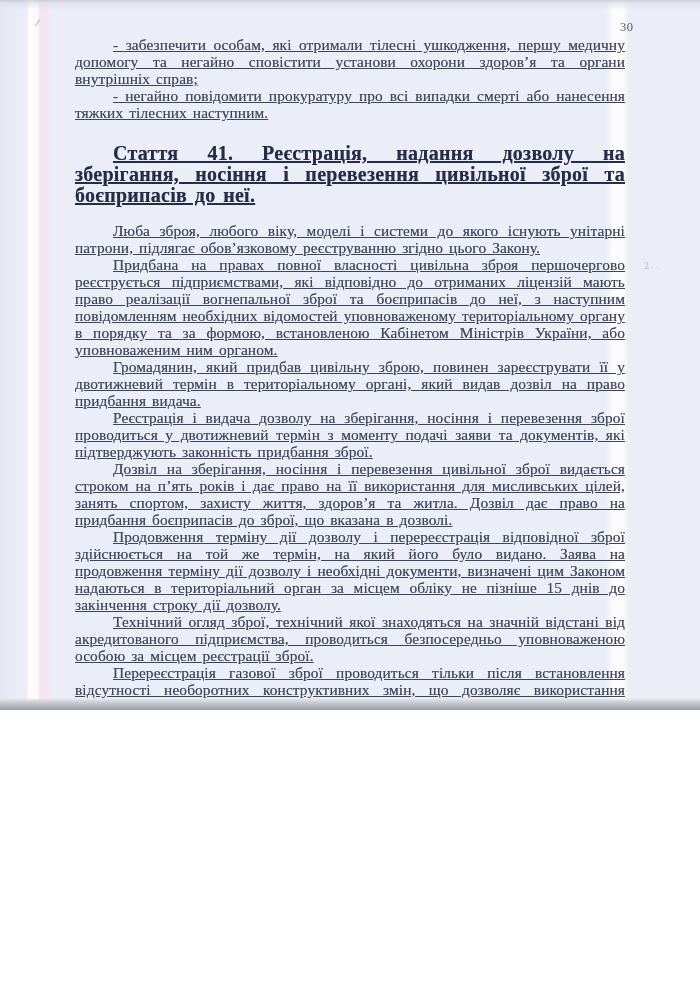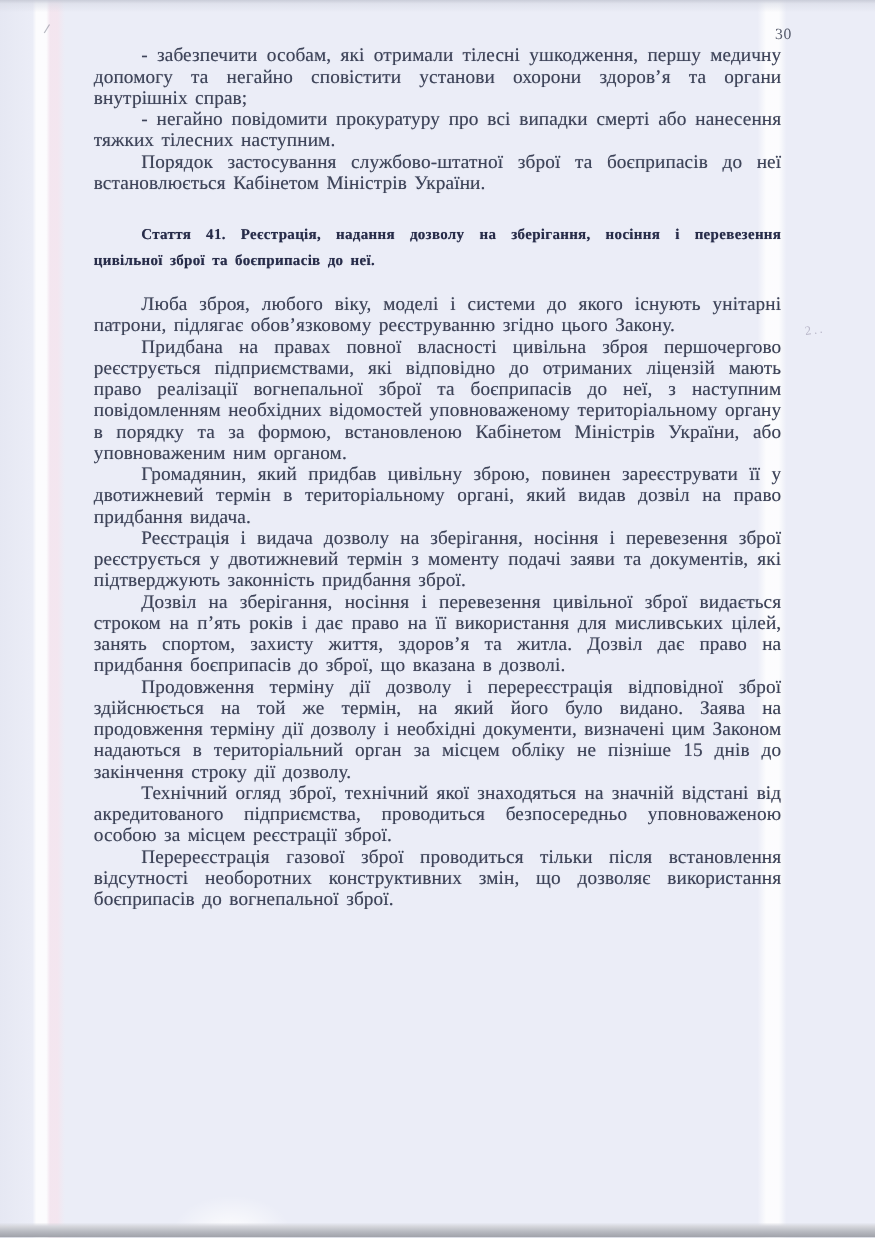--- a/index.html
+++ b/index.html
@@ -4,21 +4,21 @@
 <style>
   html, body { margin: 0; padding: 0; }
   body {
     width: 700px; height: 990px;
     background: #ffffff;
     font-family: "Liberation Serif", serif;
     overflow: hidden;
   }
   .page {
     position: relative;
-    width: 700px; height: 990px;
+    width: 700px; height: 710px;
     overflow: hidden;
     background-color: #ebedf7;
     background-image:
       
       linear-gradient(180deg, rgba(198,201,213,0.9) 0px, rgba(214,217,228,0.55) 3px, rgba(235,237,247,0) 10px),
       
       linear-gradient(90deg,
         rgba(226,228,240,0.6) 0px, rgba(226,228,240,0.0) 26px,
         rgba(255,255,255,0.85) 29px, rgba(255,255,255,0.85) 37px,
         rgba(250,224,233,0.55) 40px, rgba(250,224,233,0.55) 46px,
@@ -53,52 +53,51 @@
     letter-spacing: 2px;
   }
   .content {
     position: absolute; left: 75px; top: 36px; width: 550px;
     color: #3e4459;
     font-size: 15.4px; line-height: 17px;
     text-align: justify;
     letter-spacing: 0.1px; word-spacing: 2px;
     text-shadow: 0 0 0.6px rgba(62,68,89,0.55);
   }
-  .content p { margin: 0; text-indent: 38px; }
+  .content p { margin: 0; text-indent: 38px; text-decoration: underline; }
   .content p.heading {
     margin: 22px 0 16px 0;
     font-weight: bold;
     color: #272c49;
-    font-size: 12px; line-height: 21px;
+    font-size: 20px; line-height: 21px;
     letter-spacing: 0.25px; word-spacing: 2.5px;
     text-shadow: 0 0 0.6px rgba(39,44,73,0.6);
   }
 </style>
 </head>
 <body>
 
 <div class="page">
 
   <div class="tick-mark"></div>
 
   <span class="page-number">30</span>
 
   <div class="pencil-note">2..</div>
 
   <div class="content">
     <p>- забезпечити особам, які отримали тілесні ушкодження, першу медичну допомогу та негайно сповістити установи охорони здоров’я та органи внутрішніх справ;</p>
     <p>- негайно повідомити прокуратуру про всі випадки смерті або нанесення тяжких тілесних наступним.</p>
-    <p>Порядок застосування службово-штатної зброї та боєприпасів до неї встановлюється Кабінетом Міністрів України.</p>
 
     <p class="heading">Стаття 41. Реєстрація, надання дозволу на зберігання, носіння і перевезення цивільної зброї та боєприпасів до неї.</p>
 
     <p>Люба зброя, любого віку, моделі і системи до якого існують унітарні патрони, підлягає обов’язковому реєструванню згідно цього Закону.</p>
     <p>Придбана на правах повної власності цивільна зброя першочергово реєструється підприємствами, які відповідно до отриманих ліцензій мають право реалізації вогнепальної зброї та боєприпасів до неї, з наступним повідомленням необхідних відомостей уповноваженому територіальному органу в порядку та за формою, встановленою Кабінетом Міністрів України, або уповноваженим ним органом.</p>
     <p>Громадянин, який придбав цивільну зброю, повинен зареєструвати її у двотижневий термін в територіальному органі, який видав дозвіл на право придбання видача.</p>
-    <p>Реєстрація і видача дозволу на зберігання, носіння і перевезення зброї реєструється у двотижневий термін з моменту подачі заяви та документів, які підтверджують законність придбання зброї.</p>
+    <p>Реєстрація і видача дозволу на зберігання, носіння і перевезення зброї проводиться у двотижневий термін з моменту подачі заяви та документів, які підтверджують законність придбання зброї.</p>
     <p>Дозвіл на зберігання, носіння і перевезення цивільної зброї видається строком на п’ять років і дає право на її використання для мисливських цілей, занять спортом, захисту життя, здоров’я та житла. Дозвіл дає право на придбання боєприпасів до зброї, що вказана в дозволі.</p>
     <p>Продовження терміну дії дозволу і перереєстрація відповідної зброї здійснюється на той же термін, на який його було видано. Заява на продовження терміну дії дозволу і необхідні документи, визначені цим Законом надаються в територіальний орган за місцем обліку не пізніше 15 днів до закінчення строку дії дозволу.</p>
     <p>Технічний огляд зброї, технічний якої знаходяться на значній відстані від акредитованого підприємства, проводиться безпосередньо уповноваженою особою за місцем реєстрації зброї.</p>
     <p>Перереєстрація газової зброї проводиться тільки після встановлення відсутності необоротних конструктивних змін, що дозволяє використання боєприпасів до вогнепальної зброї.</p>
   </div>
 
   <div class="smudge"></div>
   <div class="edge-bottom"></div>
 
 </div>

